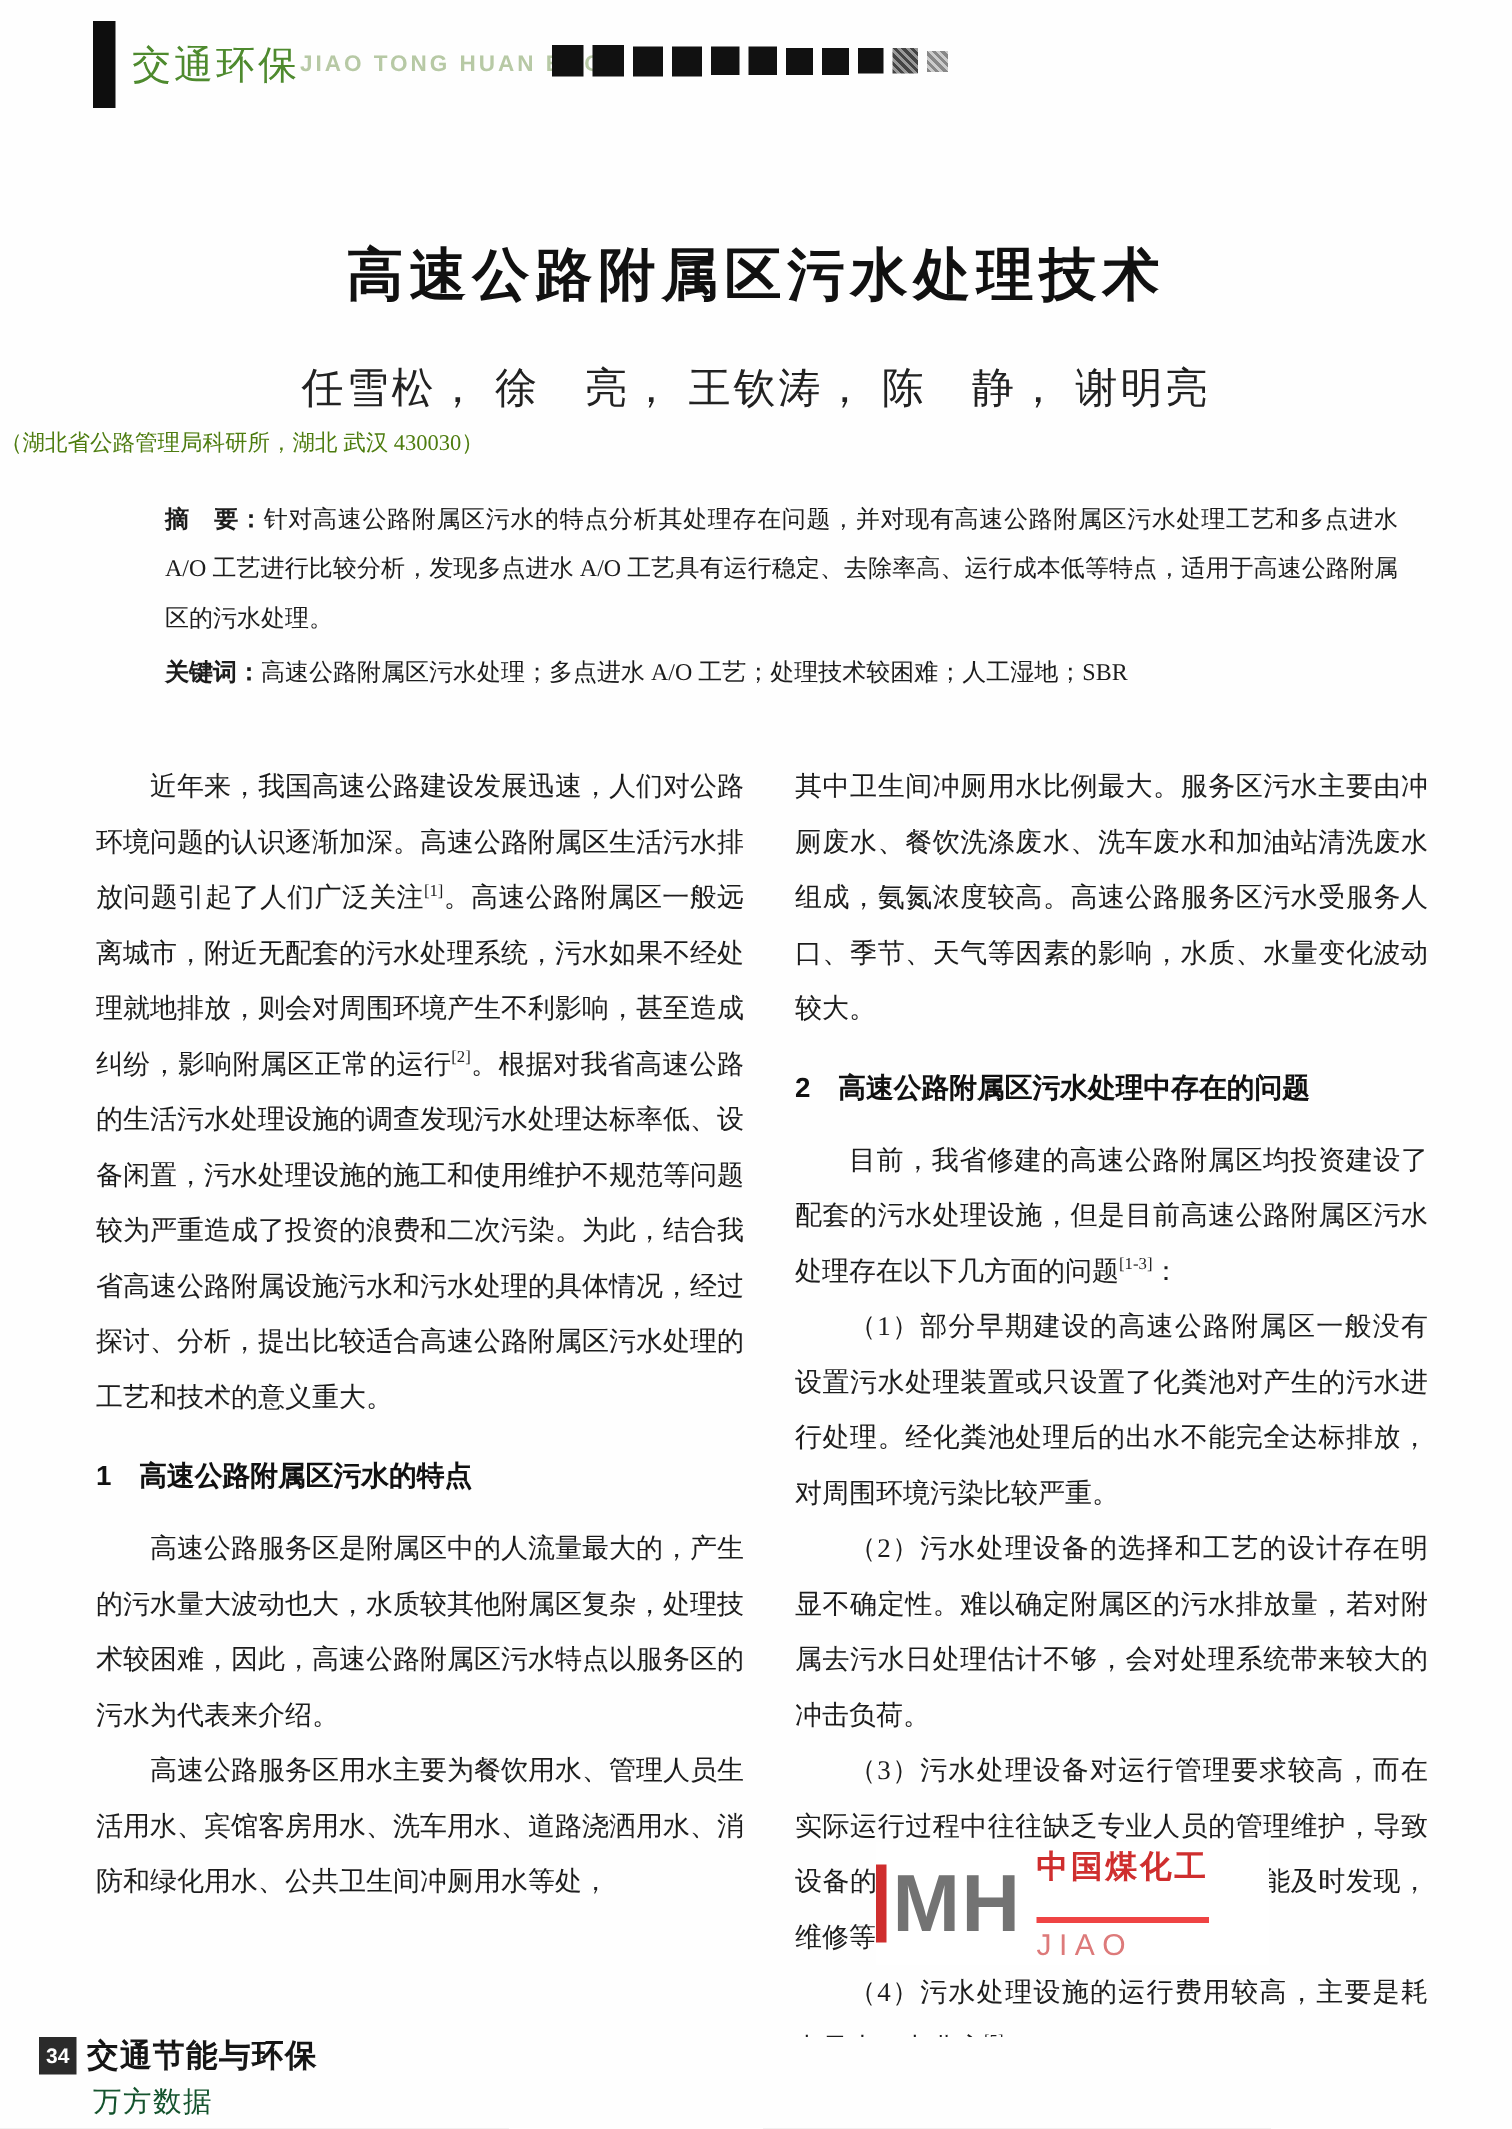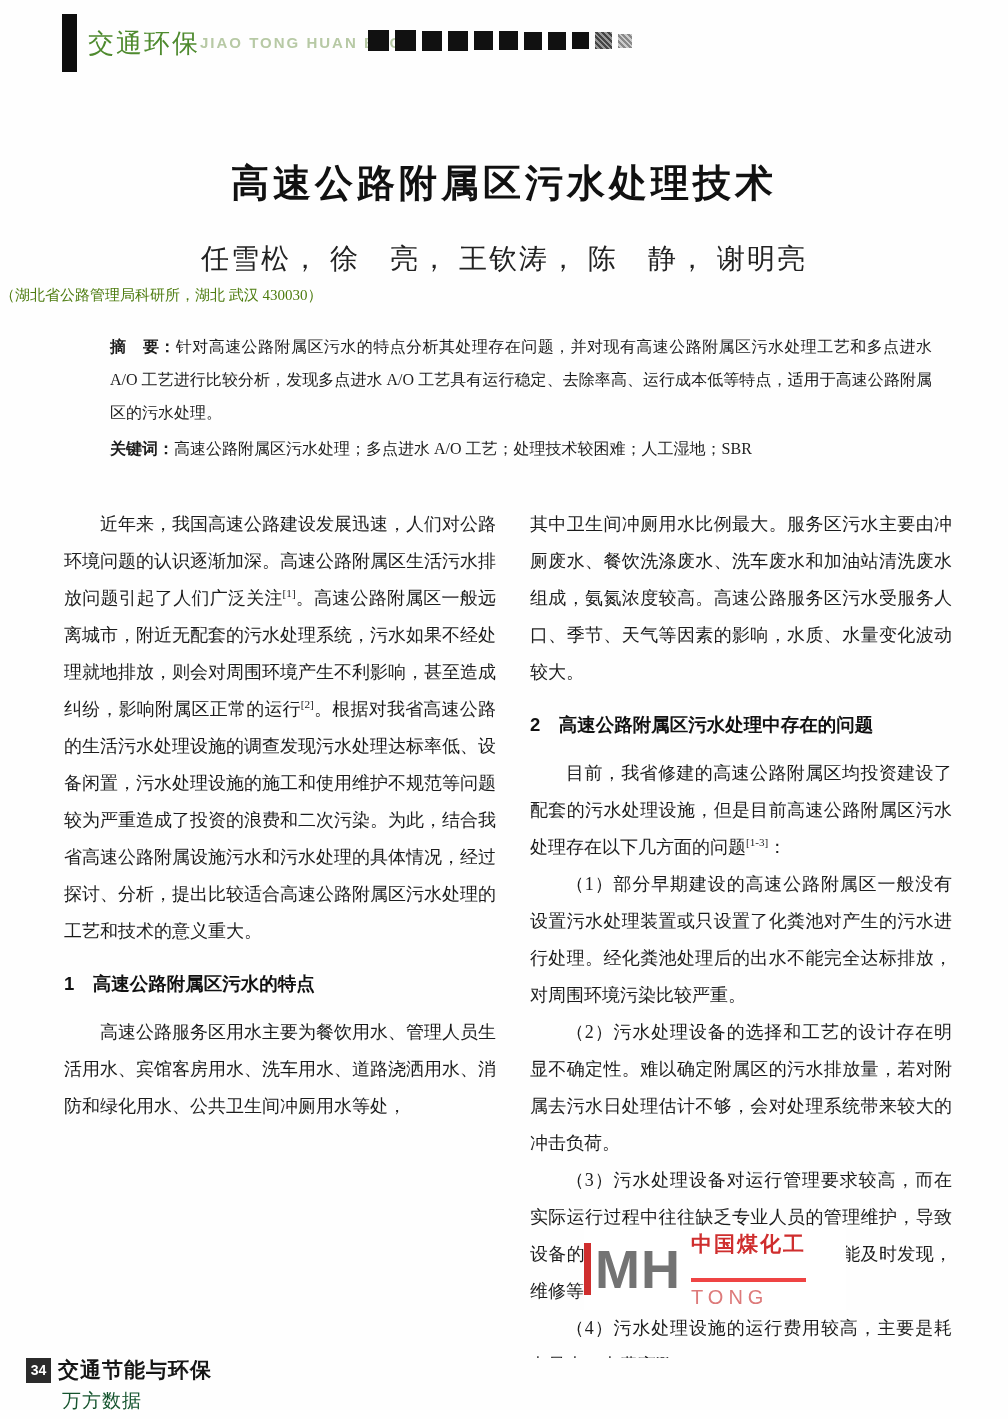--- a/index.html
+++ b/index.html
@@ -139,41 +139,42 @@
   </div>
 
   <div class="keywords">
     <span class="lbl">关键词：</span><span>高速公路附属区污水处理；多点进水 A/O 工艺；处理技术较困难；人工湿地；SBR</span>
   </div>
 
   <div class="columns">
     <div class="col left">
       <p><span>近年来，我国高速公路建设发展迅速，人们对公路环境问题的认识逐渐加深。高速公路附属区生活污水排放问题引起了人们广泛关注</span><sup>[1]</sup><span>。高速公路附属区一般远离城市，附近无配套的污水处理系统，污水如果不经处理就地排放，则会对周围环境产生不利影响，甚至造成纠纷，影响附属区正常的运行</span><sup>[2]</sup><span>。根据对我省高速公路的生活污水处理设施的调查发现污水处理达标率低、设备闲置，污水处理设施的施工和使用维护不规范等问题较为严重造成了投资的浪费和二次污染。为此，结合我省高速公路附属设施污水和污水处理的具体情况，经过探讨、分析，提出比较适合高速公路附属区污水处理的工艺和技术的意义重大。</span></p>
       <h3>1　高速公路附属区污水的特点</h3>
+      <p>高速公路服务区是附属区中的人流量最大的，产生的污水量大波动也大，水质较其他附属区复杂，处理技术较困难，因此，高速公路附属区污水特点以服务区的污水为代表来介绍。</p>
       <p>高速公路服务区用水主要为餐饮用水、管理人员生活用水、宾馆客房用水、洗车用水、道路浇洒用水、消防和绿化用水、公共卫生间冲厕用水等处，</p>
     </div>
     <div class="col right">
       <p class="noindent">其中卫生间冲厕用水比例最大。服务区污水主要由冲厕废水、餐饮洗涤废水、洗车废水和加油站清洗废水组成，氨氮浓度较高。高速公路服务区污水受服务人口、季节、天气等因素的影响，水质、水量变化波动较大。</p>
       <h3>2　高速公路附属区污水处理中存在的问题</h3>
       <p><span>目前，我省修建的高速公路附属区均投资建设了配套的污水处理设施，但是目前高速公路附属区污水处理存在以下几方面的问题</span><sup>[1-3]</sup><span>：</span></p>
       <p>（1）部分早期建设的高速公路附属区一般没有设置污水处理装置或只设置了化粪池对产生的污水进行处理。经化粪池处理后的出水不能完全达标排放，对周围环境污染比较严重。</p>
       <p>（2）污水处理设备的选择和工艺的设计存在明显不确定性。难以确定附属区的污水排放量，若对附属去污水日处理估计不够，会对处理系统带来较大的冲击负荷。</p>
       <p>（3）污水处理设备对运行管理要求较高，而在实际运行过程中往往缺乏专业人员的管理维护，导致设备的不正常运转，或者出现问题后不能及时发现，维修等</p>
       <p><span>（4）污水处理设施的运行费用较高，主要是耗电量大，电费高</span><sup>[5]</sup><span>。</span></p>
     </div>
   </div>
 
   <div class="watermark">
     <div class="wm-logo">
       <span class="wm-bar"></span>
       <span class="wm-mh">MH</span>
     </div>
     <div class="wm-text">
       <span class="wm-cn">中国煤化工</span>
-      <span class="wm-en">TONG</span>
+      <span class="wm-en">JIAO</span>
     </div>
   </div>
 
   <div class="footer">
     <div class="page-num">34</div>
     <div class="journal">交通节能与环保</div>
     <div class="db-mark">万方数据</div>
   </div>
 
 </div>

